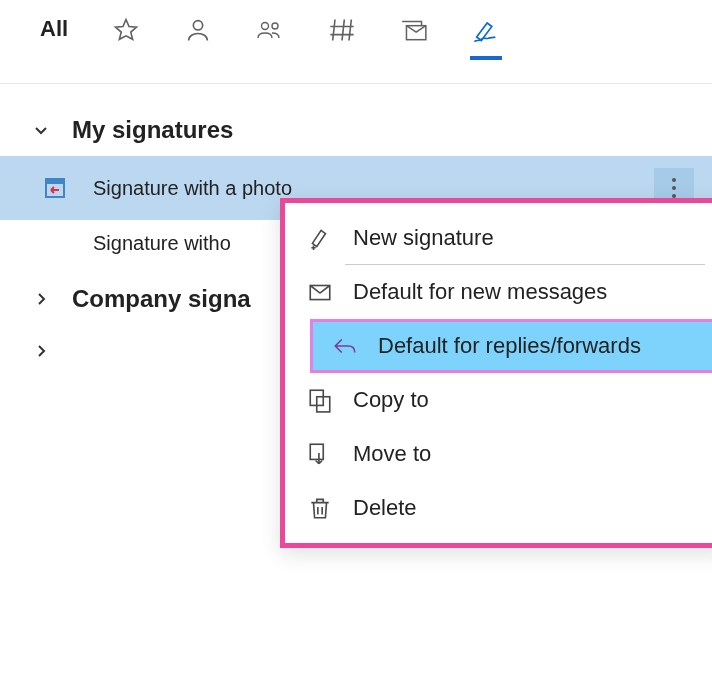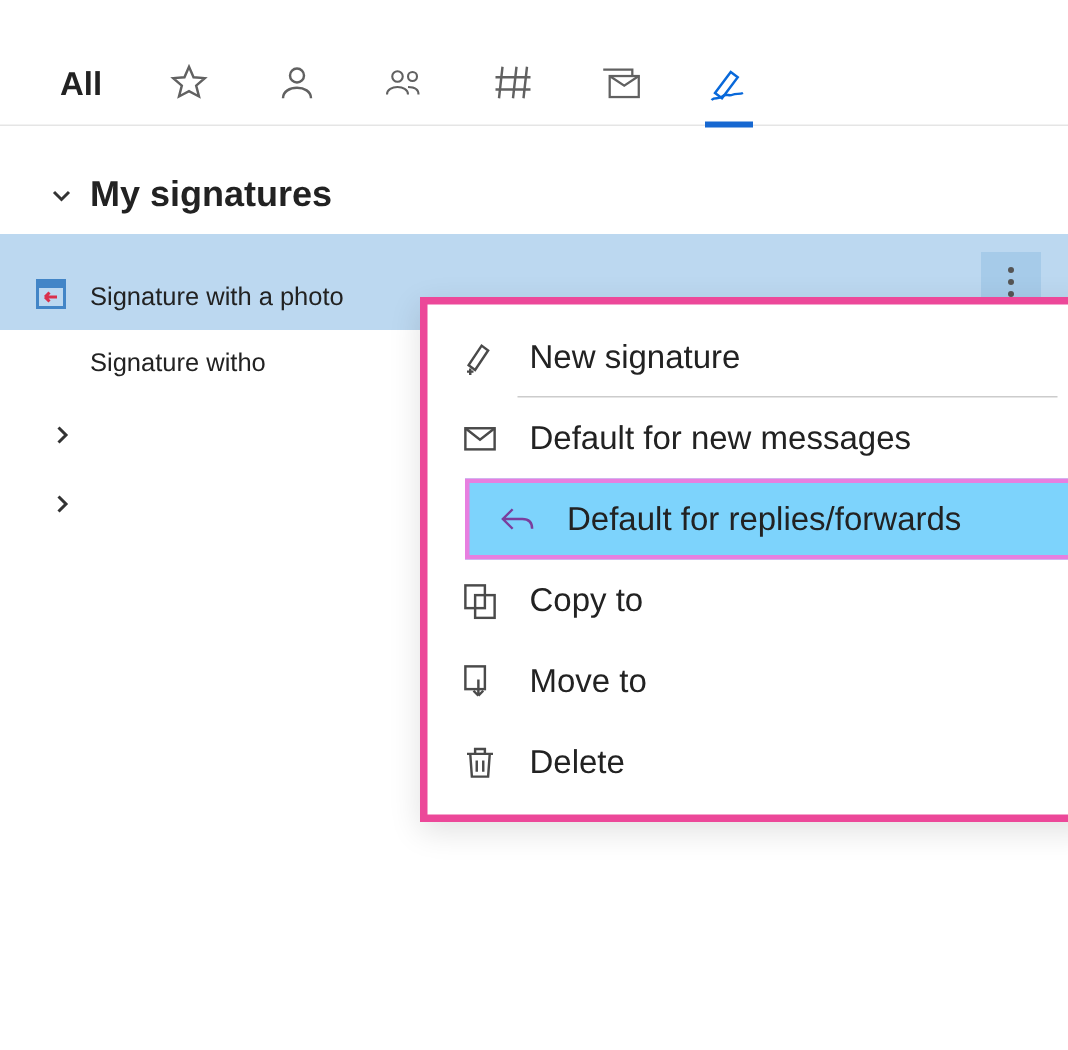--- a/index.html
+++ b/index.html
@@ -9,21 +9,21 @@
     height: 700px;
     background: #fff;
     color: #222;
     font-size: 22px;
     overflow: hidden;
     position: relative;
   }
   
   .tabbar {
     display: flex;
-    align-items: flex-end;
+    align-items: flex-start;
     padding: 10px 30px 0 30px;
     gap: 24px;
     border-bottom: 1px solid #e5e5e5;
     height: 84px;
   }
   .tab {
     padding: 6px 10px 14px 10px;
     cursor: pointer;
     color: #666;
     display: flex;
@@ -40,25 +40,25 @@
     position: absolute;
     bottom: -2px; left: 8px; right: 8px;
     height: 4px; background: #1768d1;
   }
   
   .tree { padding: 20px 0 0 0; }
   .tree-row {
     display: flex;
     align-items: center;
     padding: 12px 0 12px 30px;
-    gap: 8px;
+    gap: 20px;
     cursor: pointer;
   }
   .tree-row.header { font-weight: 700; font-size: 24px; }
-  .tree-row.item { font-size: 17px; padding-left: 22px; align-items: flex-end; }
+  .tree-row.item { font-size: 20px; padding-left: 43px; }
   .tree-row.item.selected {
     background: #bcd8f0;
   }
   .tree-row .chev { width: 22px; display: inline-flex; justify-content: center; color: #444; }
   .item-icon { width: 30px; display: inline-flex; }
   .more-btn {
     margin-left: auto;
     width: 40px; height: 40px;
     display: flex; align-items: center; justify-content: center;
     background: #a6cbe9;
@@ -179,20 +179,21 @@
     <span class="item-icon"></span>
     <span>Signature witho</span>
   </div>
 
   <div class="tree-row header" style="margin-top:6px;">
     <span class="chev">
       <svg viewBox="0 0 16 16" width="16" height="16" stroke="#333" fill="none" stroke-width="2">
           <path d="M6 3l5 5-5 5"></path>
         </svg>
     </span>
+    <span>Company signa</span>
   </div>
 
   <div class="tree-row header" style="margin-top:6px;">
     <span class="chev">
       <svg viewBox="0 0 16 16" width="16" height="16" stroke="#333" fill="none" stroke-width="2">
           <path d="M6 3l5 5-5 5"></path>
         </svg>
     </span>
   </div>
 </div>

